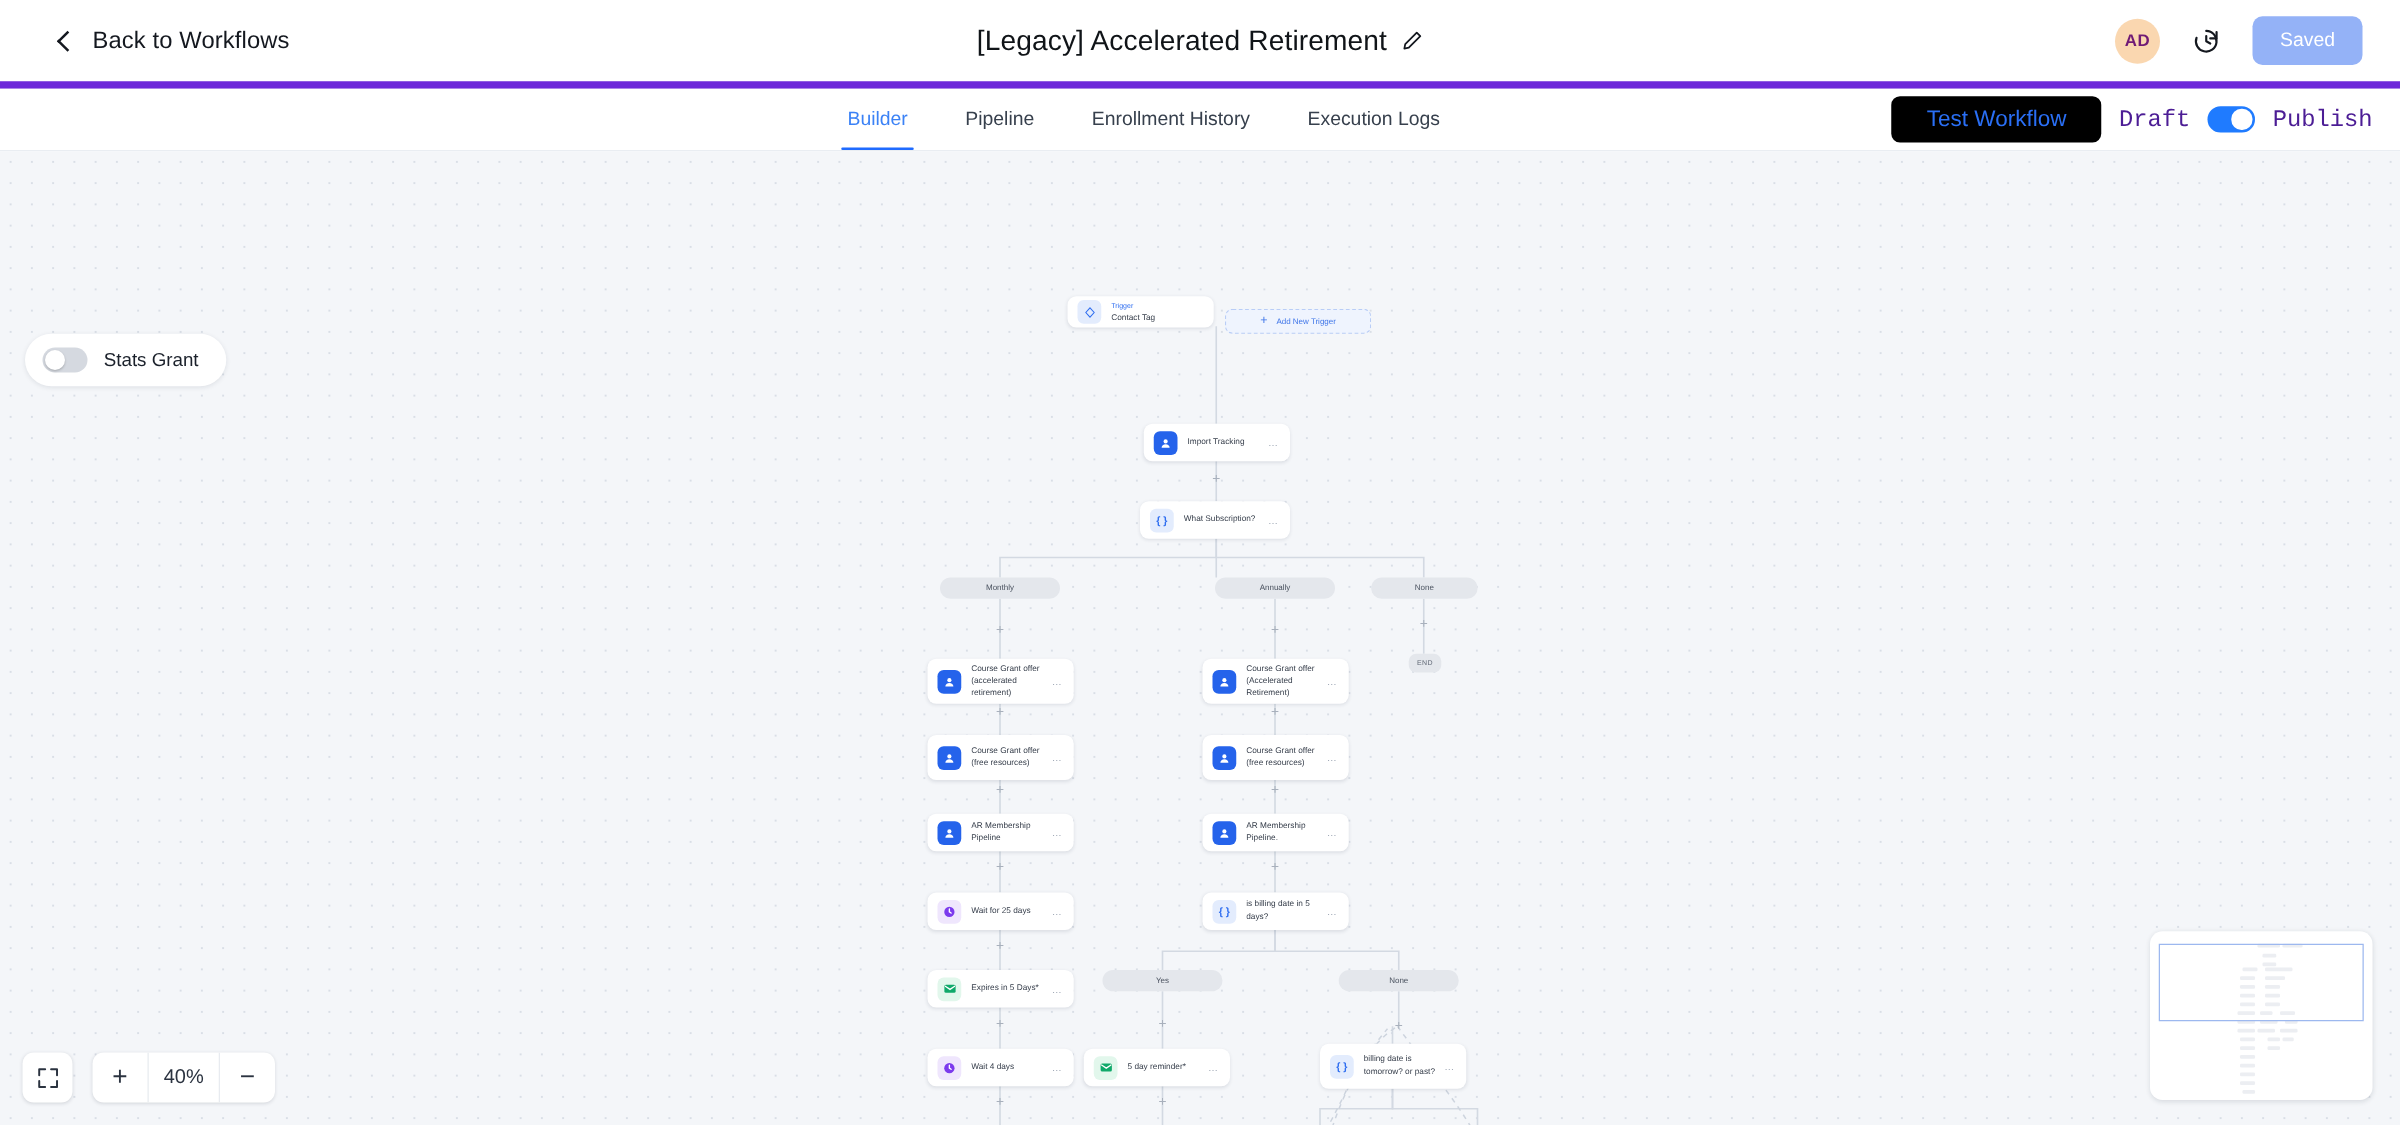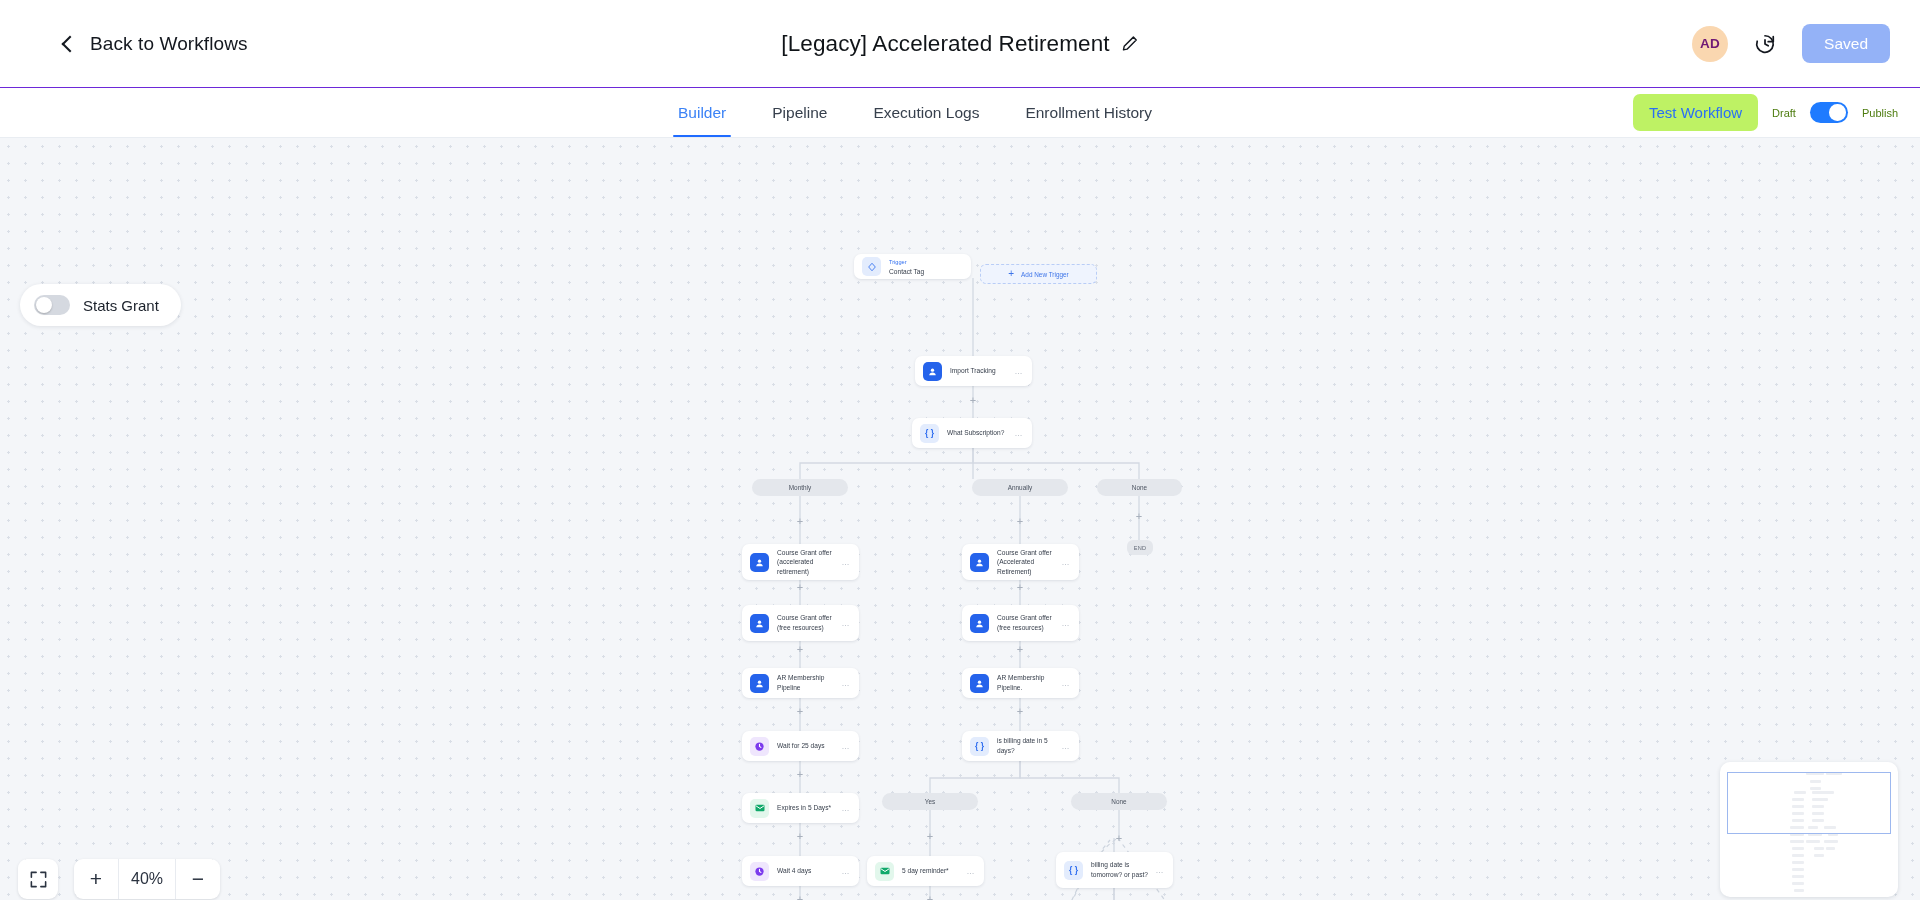--- a/index.html
+++ b/index.html
@@ -4,26 +4,25 @@
 <style>
   * { box-sizing: border-box; margin: 0; padding: 0; }
   html, body {
     width: 1920px; height: 900px;
     font-family: "Liberation Sans", sans-serif;
     background: #ffffff; overflow: hidden;
   }
 
   
   .topbar {
-    height: 88px; width: 100%;
+    height: 71px; width: 100%;
     display: flex; align-items: center;
     background: #ffffff;
-    border-bottom: 1px solid #6d28d9;
+    border-bottom: 6px solid #6d28d9;
     position: relative;
-    padding-left: 16px;
   }
   .back-btn {
     display: flex; align-items: center; gap: 14px;
     margin-left: 44px; cursor: pointer;
   }
   .chev {
     width: 16px; height: 16px; position: relative;
   }
   .chev::before {
     content: ""; position: absolute; left: 4px; top: 2px;
@@ -78,26 +77,26 @@
   .tab.active::after {
     content: ""; position: absolute;
     left: 18px; right: 18px; bottom: 0; height: 2.5px;
     background: #1f6bff; border-radius: 2px;
   }
   .tabright {
     margin-left: auto; display: flex; align-items: center;
     gap: 14px; margin-right: 22px;
   }
   .test-btn {
-    background: #bef264; color: #2a6ff5;
+    background: #000000; color: #2a6ff5;
     border: none; border-radius: 7px;
-    padding: 0 16px; height: 37px;
-    font-size: 15px; font-family: inherit; cursor: pointer;
-  }
-  .draft-label, .publish-label { font-size: 11px; color: #4d7c0f; }
+    padding: 0 28px; height: 37px;
+    font-size: 18px; font-family: inherit; cursor: pointer;
+  }
+  .draft-label, .publish-label { font-size: 19px; color: #4c1d95; font-family: Liberation Mono, monospace; }
   .pub-toggle {
     width: 38px; height: 21px; border-radius: 11px;
     background: #1f7bff; position: relative; cursor: pointer;
   }
   .pub-toggle .knob {
     position: absolute; top: 2.3px; right: 2.3px;
     width: 16.4px; height: 16.4px; border-radius: 50%;
     background: #ffffff;
   }
 
@@ -262,24 +261,24 @@
 
 <div class="tabbar">
   <div class="tabs">
     <div class="tab active">
         <span>Builder</span>
       </div>
     <div class="tab">
         <span>Pipeline</span>
       </div>
     <div class="tab">
+        <span>Enrollment History</span>
+      </div>
+    <div class="tab">
         <span>Execution Logs</span>
-      </div>
-    <div class="tab">
-        <span>Enrollment History</span>
       </div>
   </div>
   <div class="tabright">
     <button class="test-btn">Test Workflow</button>
     <span class="draft-label">Draft</span>
     <div class="pub-toggle">
         <span class="knob"></span>
       </div>
     <span class="publish-label">Publish</span>
   </div>

